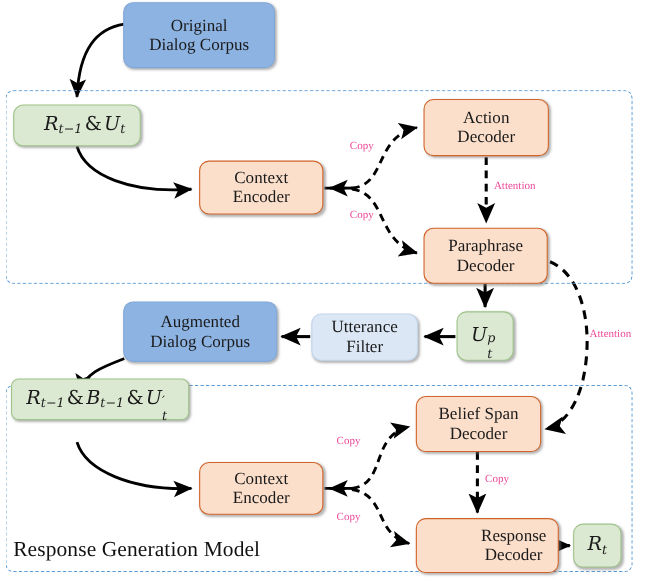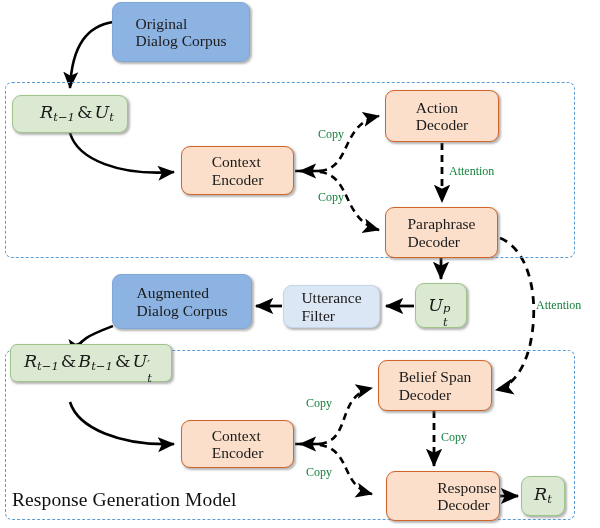--- a/index.html
+++ b/index.html
@@ -22,21 +22,21 @@
     width: 600px;
     height: 528px;
     pointer-events: none;
   }
   .node {
     position: absolute;
     box-sizing: border-box;
     display: flex;
     align-items: center;
     justify-content: center;
-    text-align: left;
+    text-align: center;
     line-height: 1.12;
     border-radius: 9px;
     border-style: solid;
     border-width: 1.6px;
     font-size: 15.5px;
     color: #1a1a1a;
     box-shadow: 1.5px 1.5px 2.2px rgba(120,120,120,0.55);
     z-index: 5;
   }
   .node.blue {
@@ -60,22 +60,22 @@
   .container-label {
     position: absolute;
     font-size: 19.5px;
     color: #111111;
     white-space: nowrap;
     letter-spacing: 0.1px;
     z-index: 4;
   }
   .edge-label {
     position: absolute;
-    font-size: 12px;
-    color: #15803d;
+    font-size: 10px;
+    color: #ec4899;
     white-space: nowrap;
     z-index: 6;
   }
   .dash-box {
     position: absolute;
     box-sizing: border-box;
     border: 1.8px dashed #5b9bd5;
     border-radius: 7px;
     z-index: 1;
   }
@@ -235,21 +235,21 @@
     </span>
   </div>
 
   <div class="node orange" style="left:378px; top:360px; width:114px; height:51px;">
     <span class="txt">
       <span class="l1">Belief Span</span>
       <span class="l2">Decoder</span>
     </span>
   </div>
 
-  <div class="node orange" style="left:386px; top:471px; width:114px; height:50px;padding-left:48px;">
+  <div class="node orange" style="left:378px; top:471px; width:130px; height:50px;padding-left:48px;">
     <span class="txt">
       <span class="l1">Response</span>
       <span class="l2">Decoder</span>
     </span>
   </div>
 
   <div class="node green" style="left:521px; top:476px; width:44px; height:40px;">
     <span class="formula">
       <i>R</i><sub>t</sub>
     </span>

